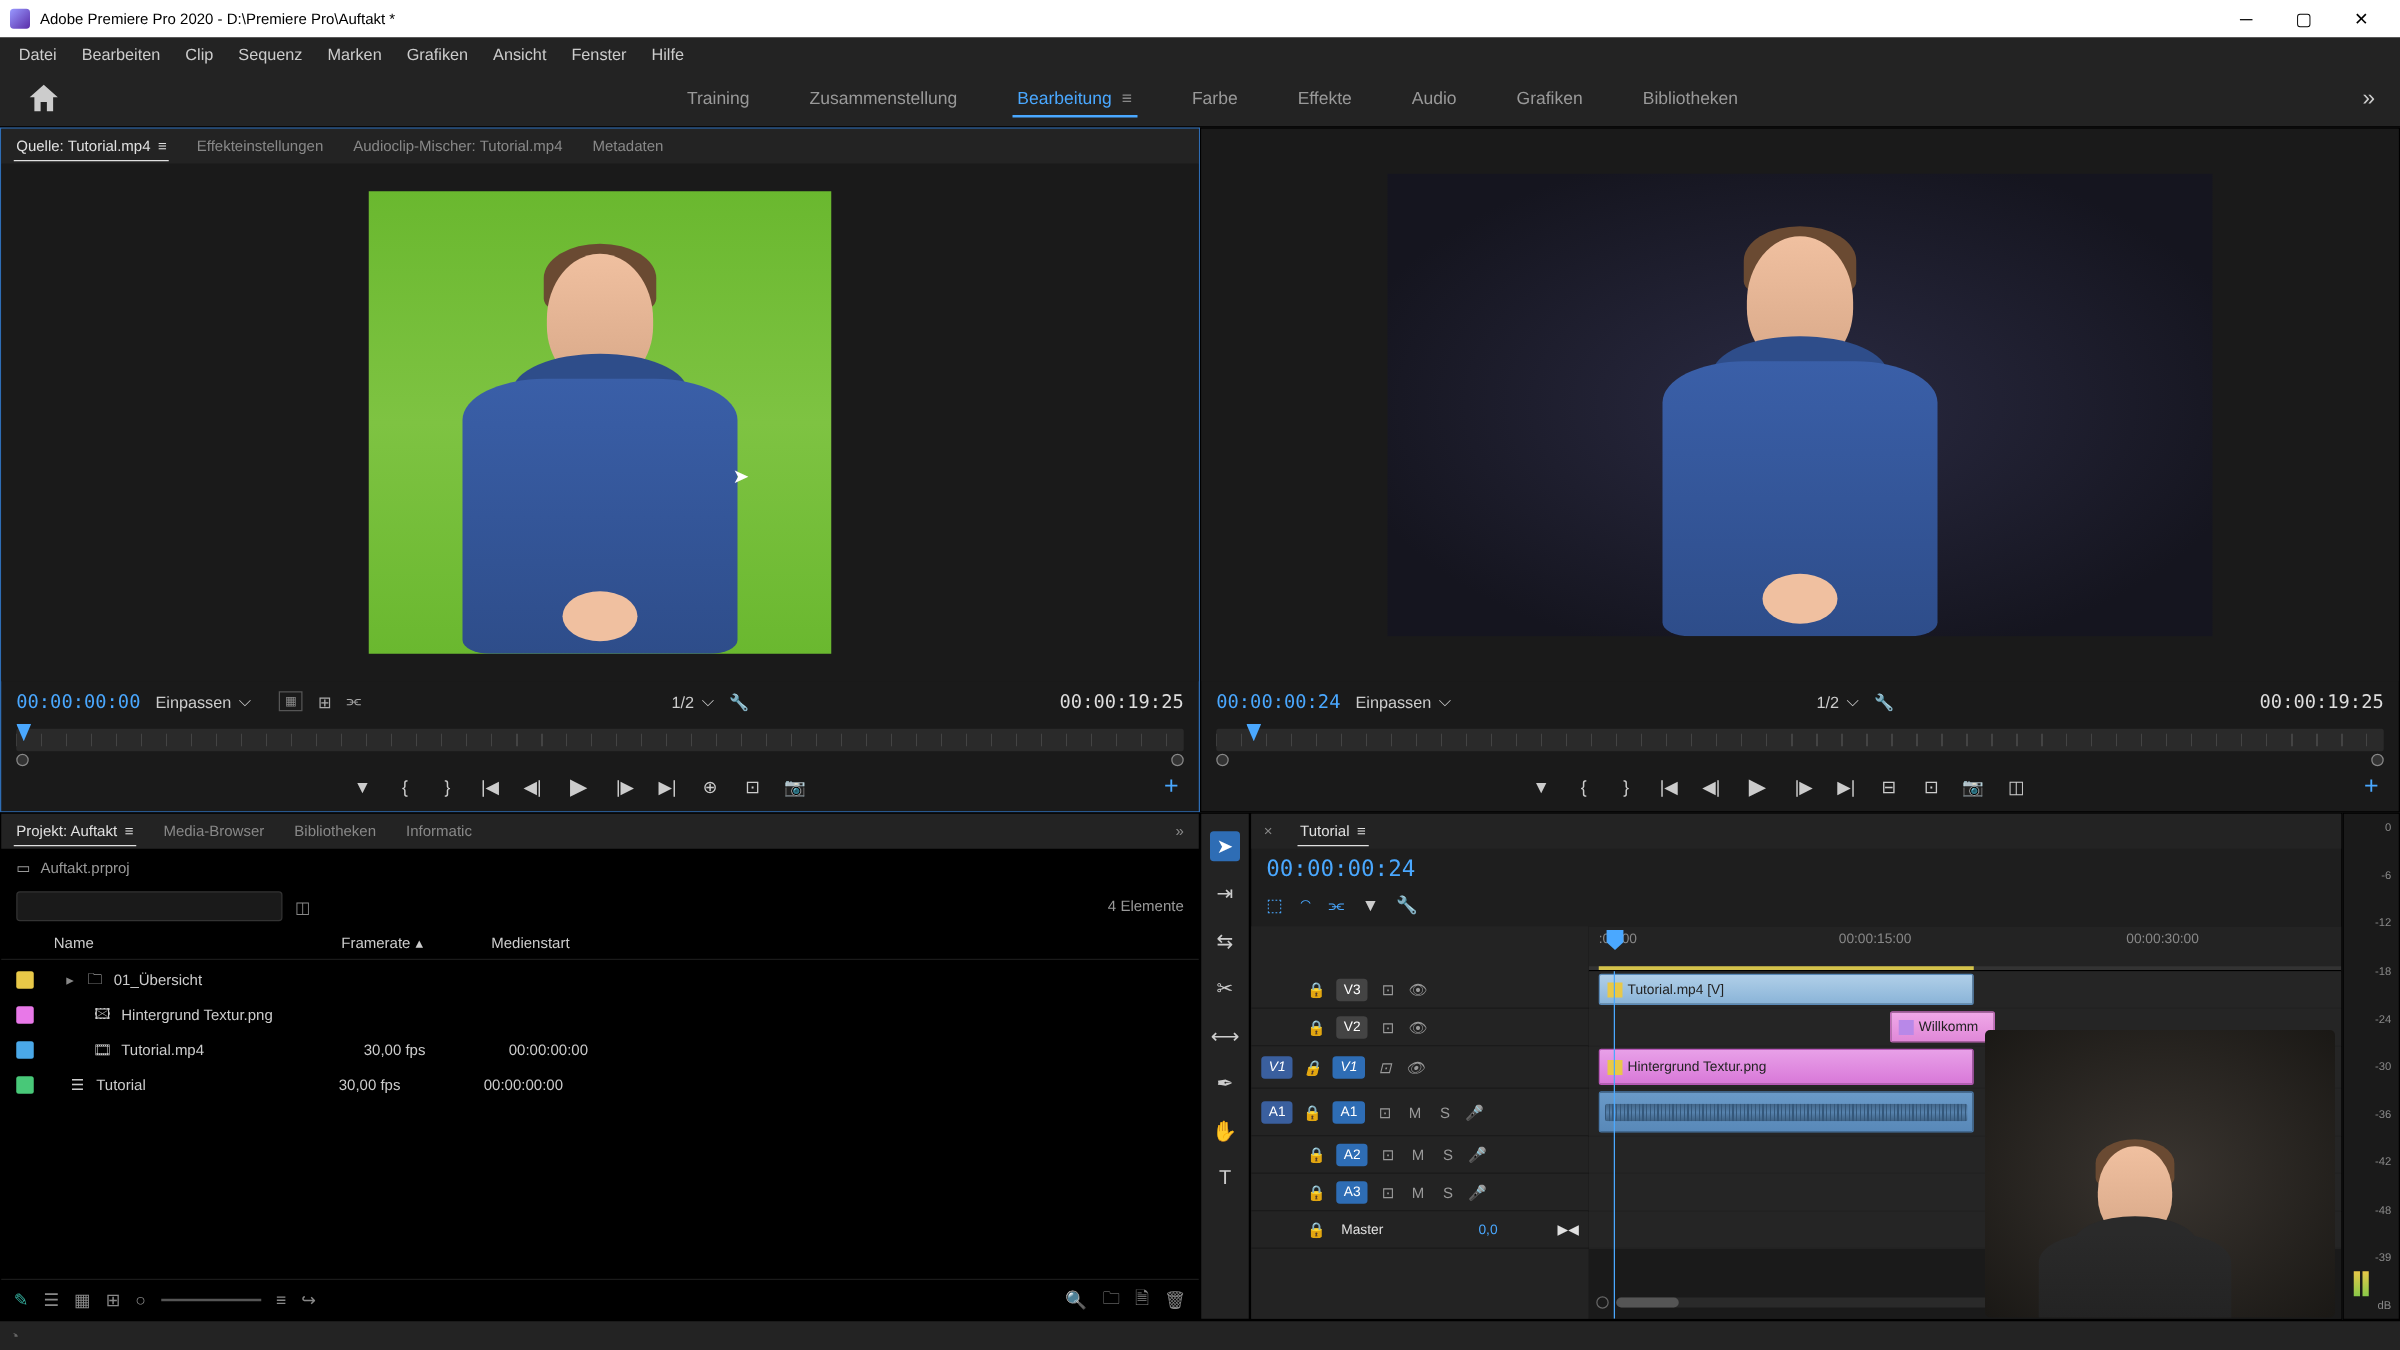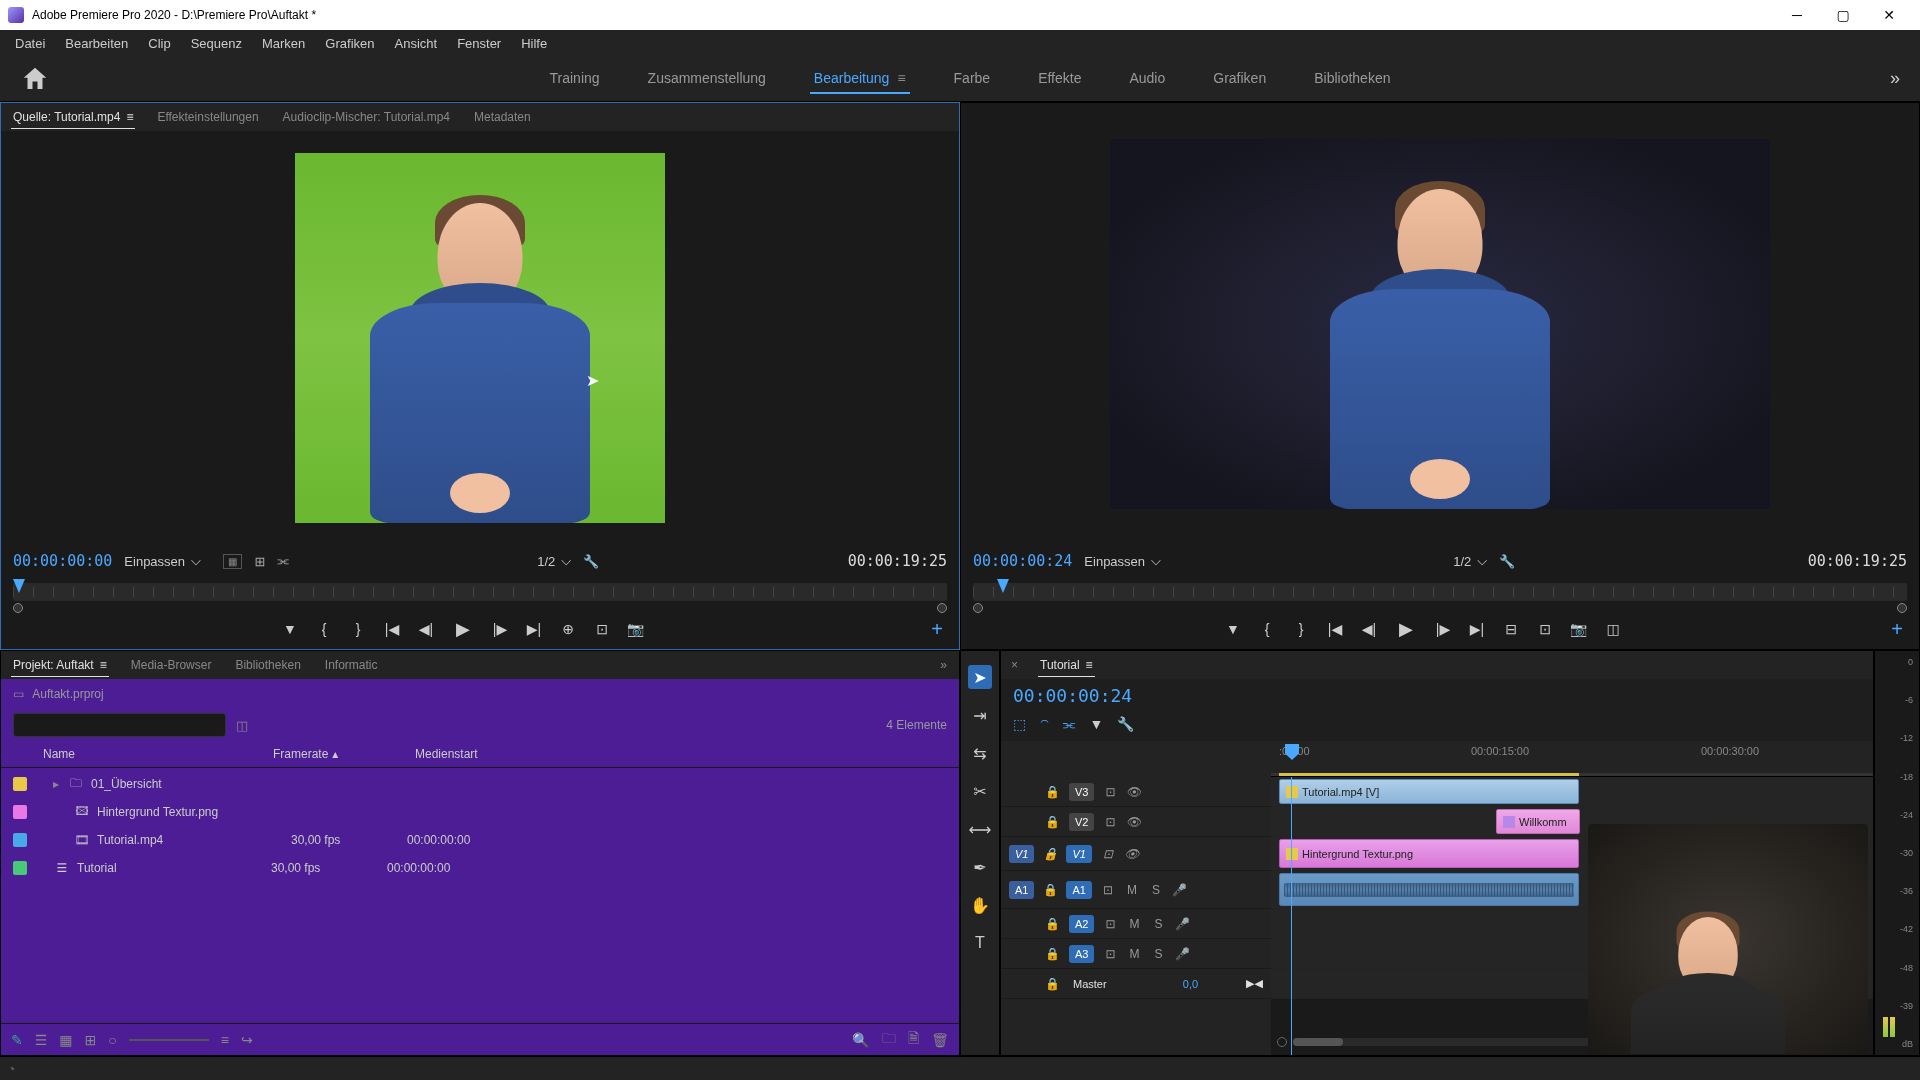--- a/index.html
+++ b/index.html
@@ -64,32 +64,32 @@
 .scrub-knobs { display: flex; justify-content: space-between; margin-top: 2px; }
 .knob { width: 10px; height: 10px; border: 1px solid #888; border-radius: 50%; background: #333; }
 
 .transport { height: 40px; display: flex; align-items: center; justify-content: center; gap: 14px; padding: 0 12px; }
 .transport-spacer { flex: 1; }
 .t-btn { width: 20px; height: 20px; color: #ccc; cursor: pointer; display: flex; align-items: center; justify-content: center; font-size: 14px; }
 .t-btn.big { width: 26px; font-size: 18px; }
 .t-plus { color: #4aa8ff; font-size: 20px; margin-left: auto; }
 
 
-.project-panel { flex: 1; background: #4c1d95; border: 1px solid #000; display: flex; flex-direction: column; }
+.project-panel { flex: 1; background: #000000; border: 1px solid #000; display: flex; flex-direction: column; }
 .project-name { padding: 8px 12px; color: #999; font-size: 12px; display: flex; align-items: center; gap: 8px; }
 .project-search { display: flex; align-items: center; padding: 4px 12px; gap: 10px; }
 .search-input { flex: 0 0 230px; background: #1a1a1a; border: 1px solid #333; border-radius: 3px; height: 24px; padding: 0 8px 0 26px; color: #ccc; position: relative; }
 .search-wrap { position: relative; }
 .search-icon { position: absolute; left: 18px; top: 50%; transform: translateY(-50%); color: #888; font-size: 12px; pointer-events: none; }
 .elem-count { margin-left: auto; color: #999; font-size: 12px; }
 .project-header { display: flex; padding: 6px 12px; font-size: 12px; color: #ccc; border-bottom: 1px solid #1a1a1a; }
 .ph-col { display: flex; align-items: center; gap: 4px; }
 .ph-name { flex: 0 0 260px; padding-left: 30px; }
 .ph-framerate { flex: 0 0 120px; align-items: center; }
-.ph-start { flex: 1; margin-left: 22px; }
+.ph-start { flex: 1; }
 .project-list { flex: 1; padding: 2px 0; overflow: auto; }
 .p-row { display: flex; align-items: center; height: 28px; padding: 0 12px; font-size: 12px; color: #ccc; }
 .p-label { width: 14px; height: 14px; border-radius: 2px; margin-right: 6px; }
 .p-indent { width: 20px; }
 .p-arrow { width: 14px; color: #888; }
 .p-icon { width: 18px; text-align: center; margin-right: 6px; }
 .p-name { flex: 0 0 190px; }
 .p-fr { flex: 0 0 120px; padding-left: 4px; }
 .p-ms { flex: 1; }
 .project-footer { height: 32px; display: flex; align-items: center; padding: 0 10px; gap: 12px; border-top: 1px solid #1a1a1a; }
@@ -125,21 +125,21 @@
 .ruler-range { position: absolute; bottom: 0; height: 3px; background: #d4c24a; }
 .ruler-playhead { position: absolute; top: 3px; width: 14px; height: 16px; background: #4aa8ff; clip-path: polygon(0 0, 100% 0, 100% 60%, 50% 100%, 0 60%); }
 .playhead-line { position: absolute; top: 36px; bottom: 0; width: 1px; background: #4aa8ff; z-index: 10; }
 
 .track-row { height: 30px; position: relative; border-bottom: 1px solid #232323; background: #252525; }
 .track-row.v1, .track-row.tall { height: 34px; }
 .track-row.a1 { height: 38px; }
 .clip { position: absolute; top: 2px; bottom: 2px; border-radius: 2px; padding: 2px 6px; font-size: 11px; color: #222; display: flex; align-items: center; overflow: hidden; }
 .clip.video { background: linear-gradient(180deg, #b0cfe8, #8ab4d8); border: 1px solid #5a8ab8; }
 .clip.gfx { background: linear-gradient(180deg, #e8a0e8, #d878d8); border: 1px solid #b858b8; }
-.clip.gfx2 { background: linear-gradient(180deg, #f0a8e8, #e088d8); border: 1px solid #c068b8; }
+.clip.gfx2 { background: linear-gradient(180deg, #f0a8e8, #e088d8); border: 1px solid #c068b8; margin-left: 16px; }
 .clip.audio { background: linear-gradient(180deg, #6a9ac8, #5888b8); border: 1px solid #4878a8; }
 .audio-wave { position: absolute; left: 4px; right: 4px; top: 50%; height: 14px; transform: translateY(-50%); background: repeating-linear-gradient(90deg, #2a4a6a 0, #2a4a6a 1px, transparent 1px, transparent 3px), linear-gradient(180deg, rgba(30,50,70,.6), rgba(30,50,70,.2), rgba(30,50,70,.6)); border-radius: 2px; opacity: .8; }
 .clip-icon { width: 12px; height: 12px; margin-right: 4px; display: inline-block; }
 .fx-yellow { background: #e8c848; }
 .fx-purple { background: #b888e8; }
 
 .tl-scroll { height: 18px; display: flex; align-items: center; padding: 0 6px; gap: 6px; }
 .tl-scroll-knob { width: 10px; height: 10px; border: 1px solid #666; border-radius: 50%; }
 .tl-scroll-track { flex: 1; height: 8px; background: #2a2a2a; border-radius: 4px; position: relative; }
 .tl-scroll-thumb { position: absolute; height: 8px; background: #555; border-radius: 4px; }

